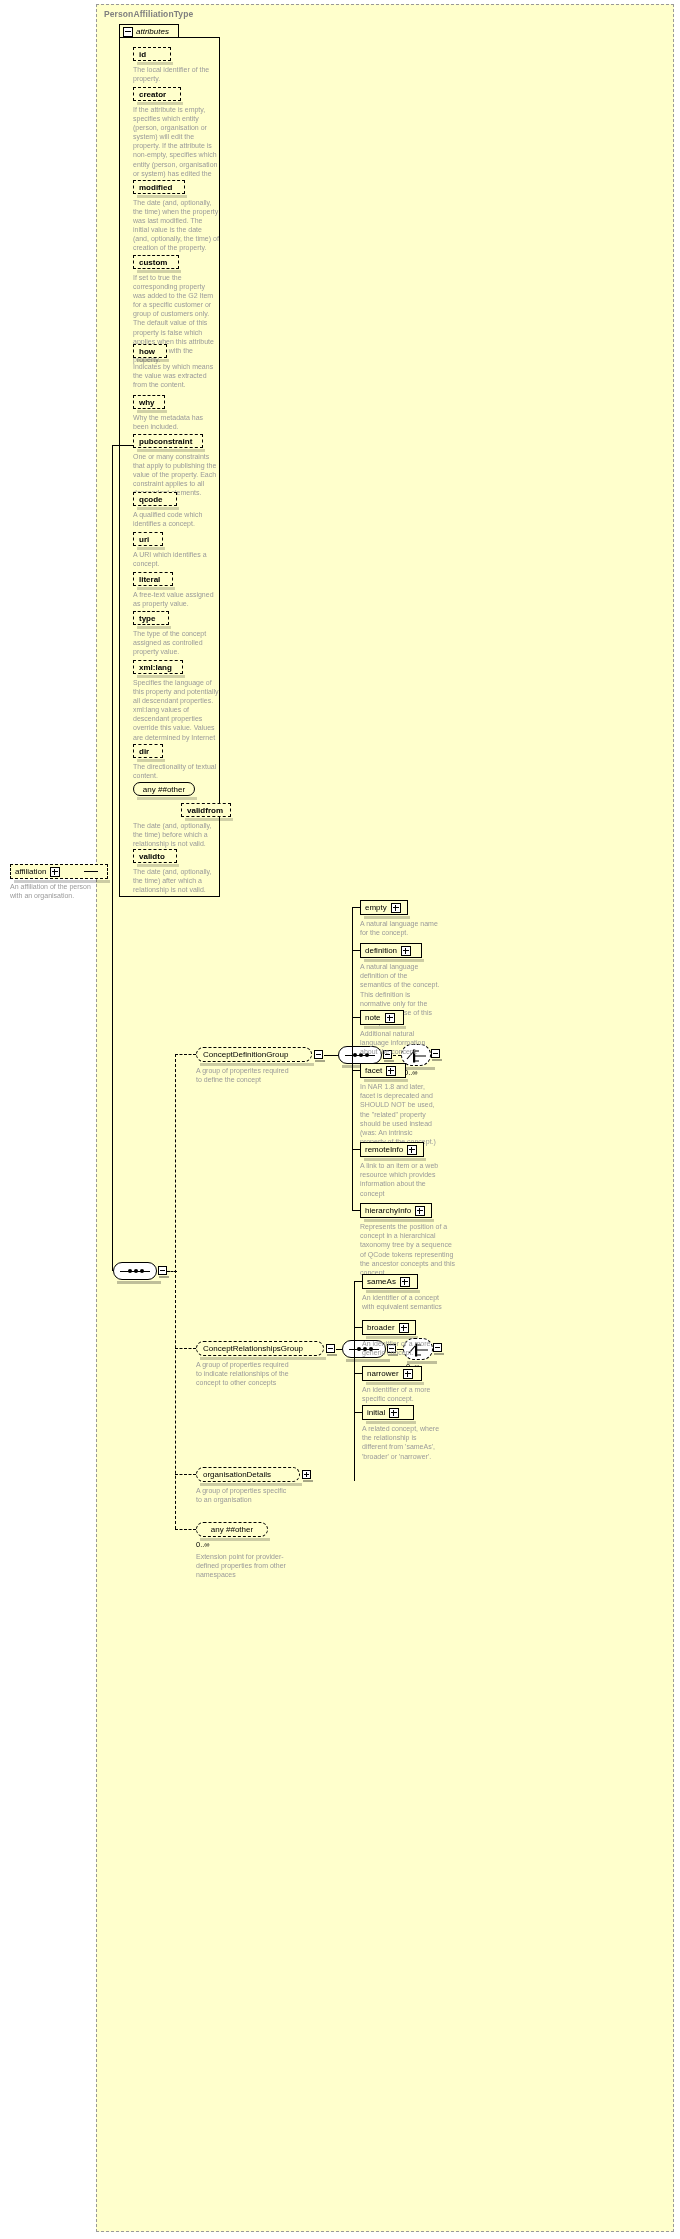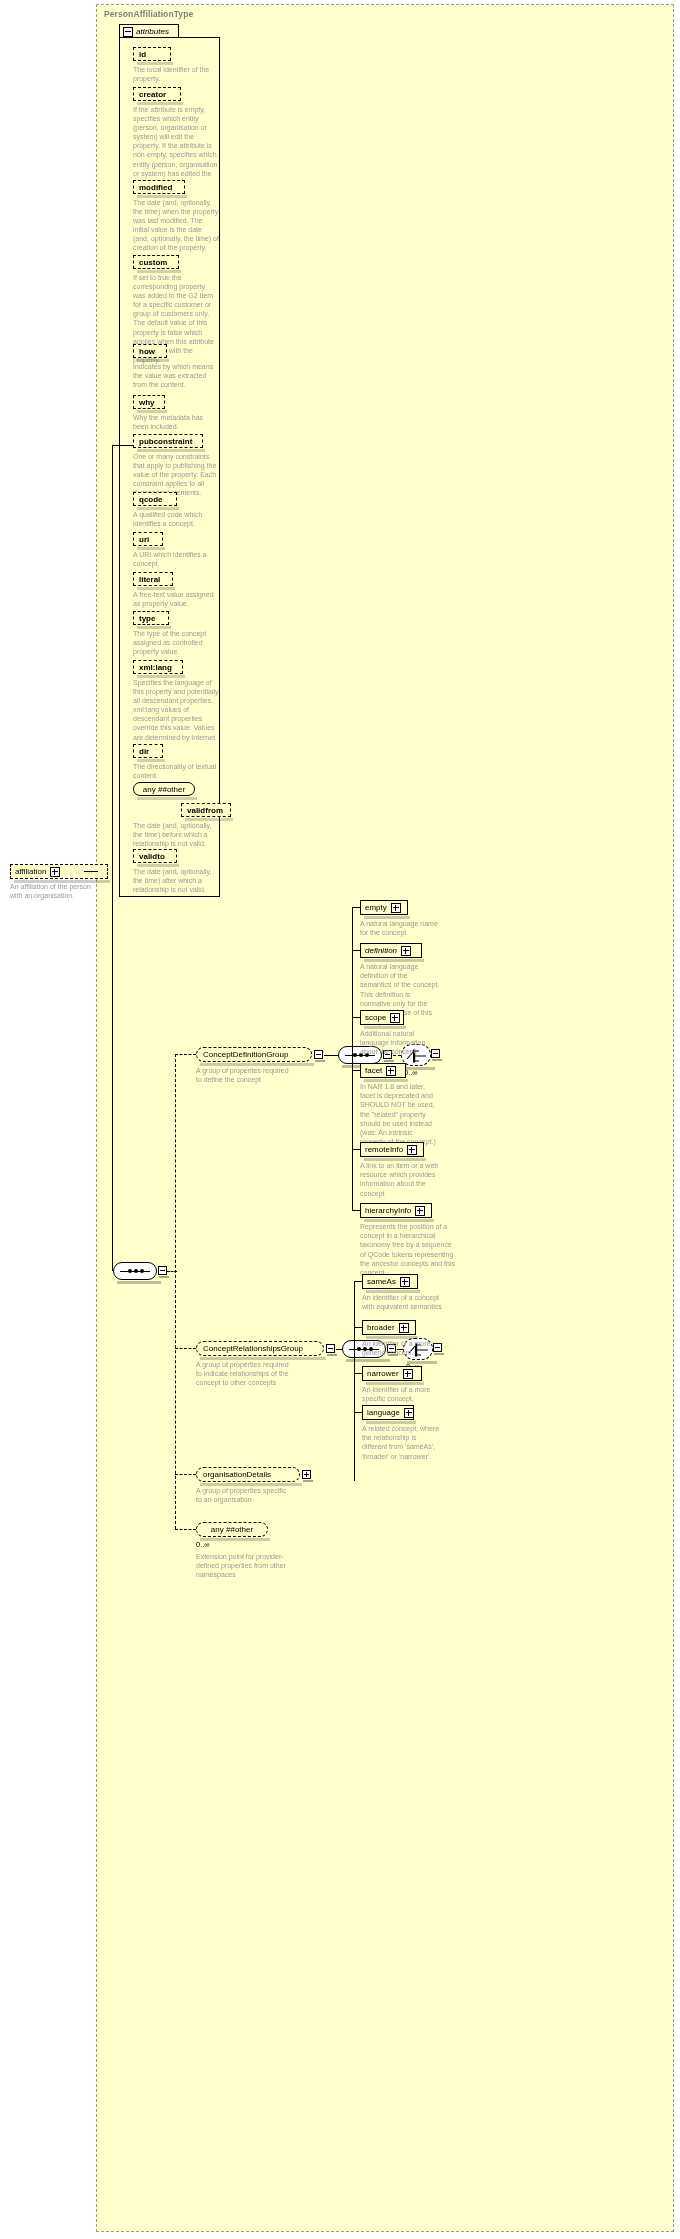--- a/index.html
+++ b/index.html
@@ -290,29 +290,29 @@
   <div class="wire v" style="left:352px;top:907px;height:303px;"></div>
 
   <div class="wire h" style="left:352px;top:907px;width:8px;"></div>
   <div class="elem shadow" style="left:360px;top:900px;width:48px;">
     <span>empty</span>
     <span class="plus"></span>
   </div>
   <div class="doc-r" style="left:360px;top:919px;">A natural language name for the concept.</div>
 
   <div class="wire h" style="left:352px;top:950px;width:8px;"></div>
-  <div class="elem shadow" style="left:360px;top:943px;width:62px;font-style:italic;">
+  <div class="elem shadow" style="left:360px;top:943px;width:62px;">
     <span>definition</span>
     <span class="plus"></span>
   </div>
   <div class="doc-r" style="left:360px;top:962px;">A natural language definition of the semantics of the concept. This definition is normative only for the scope of the use of this concept.</div>
 
   <div class="wire h" style="left:352px;top:1017px;width:8px;"></div>
   <div class="elem shadow" style="left:360px;top:1010px;width:44px;">
-    <span>scope</span>
+    <span>note</span>
     <span class="plus"></span>
   </div>
   <div class="doc-r" style="left:360px;top:1029px;">Additional natural language information about the concept.</div>
 
   <div class="wire h" style="left:352px;top:1070px;width:8px;"></div>
   <div class="elem shadow" style="left:360px;top:1063px;width:46px;">
     <span>facet</span>
     <span class="plus"></span>
   </div>
   <div class="doc-r" style="left:360px;top:1082px;">In NAR 1.8 and later, facet is deprecated and SHOULD NOT be used, the "related" property should be used instead (was: An intrinsic property of the concept.)</div>
@@ -375,21 +375,21 @@
 
   <div class="wire h" style="left:354px;top:1373px;width:8px;"></div>
   <div class="elem shadow" style="left:362px;top:1366px;width:60px;">
     <span>narrower</span>
     <span class="plus"></span>
   </div>
   <div class="doc-r" style="left:362px;top:1385px;">An identifier of a more specific concept.</div>
 
   <div class="wire h" style="left:354px;top:1412px;width:8px;"></div>
   <div class="elem shadow" style="left:362px;top:1405px;width:52px;">
-    <span>language</span>
+    <span>initial</span>
     <span class="plus"></span>
   </div>
   <div class="doc-r" style="left:362px;top:1424px;">A related concept, where the relationship is different from 'sameAs', 'broader' or 'narrower'.</div>
 
   <div class="wire dash-h" style="left:175px;top:1474px;width:21px;"></div>
   <div class="group" style="left:196px;top:1467px;width:104px;">
     <span>organisationDetails</span>
   </div>
   <div class="sq plus" style="left:302px;top:1470px;">
       <span class="v"></span>

